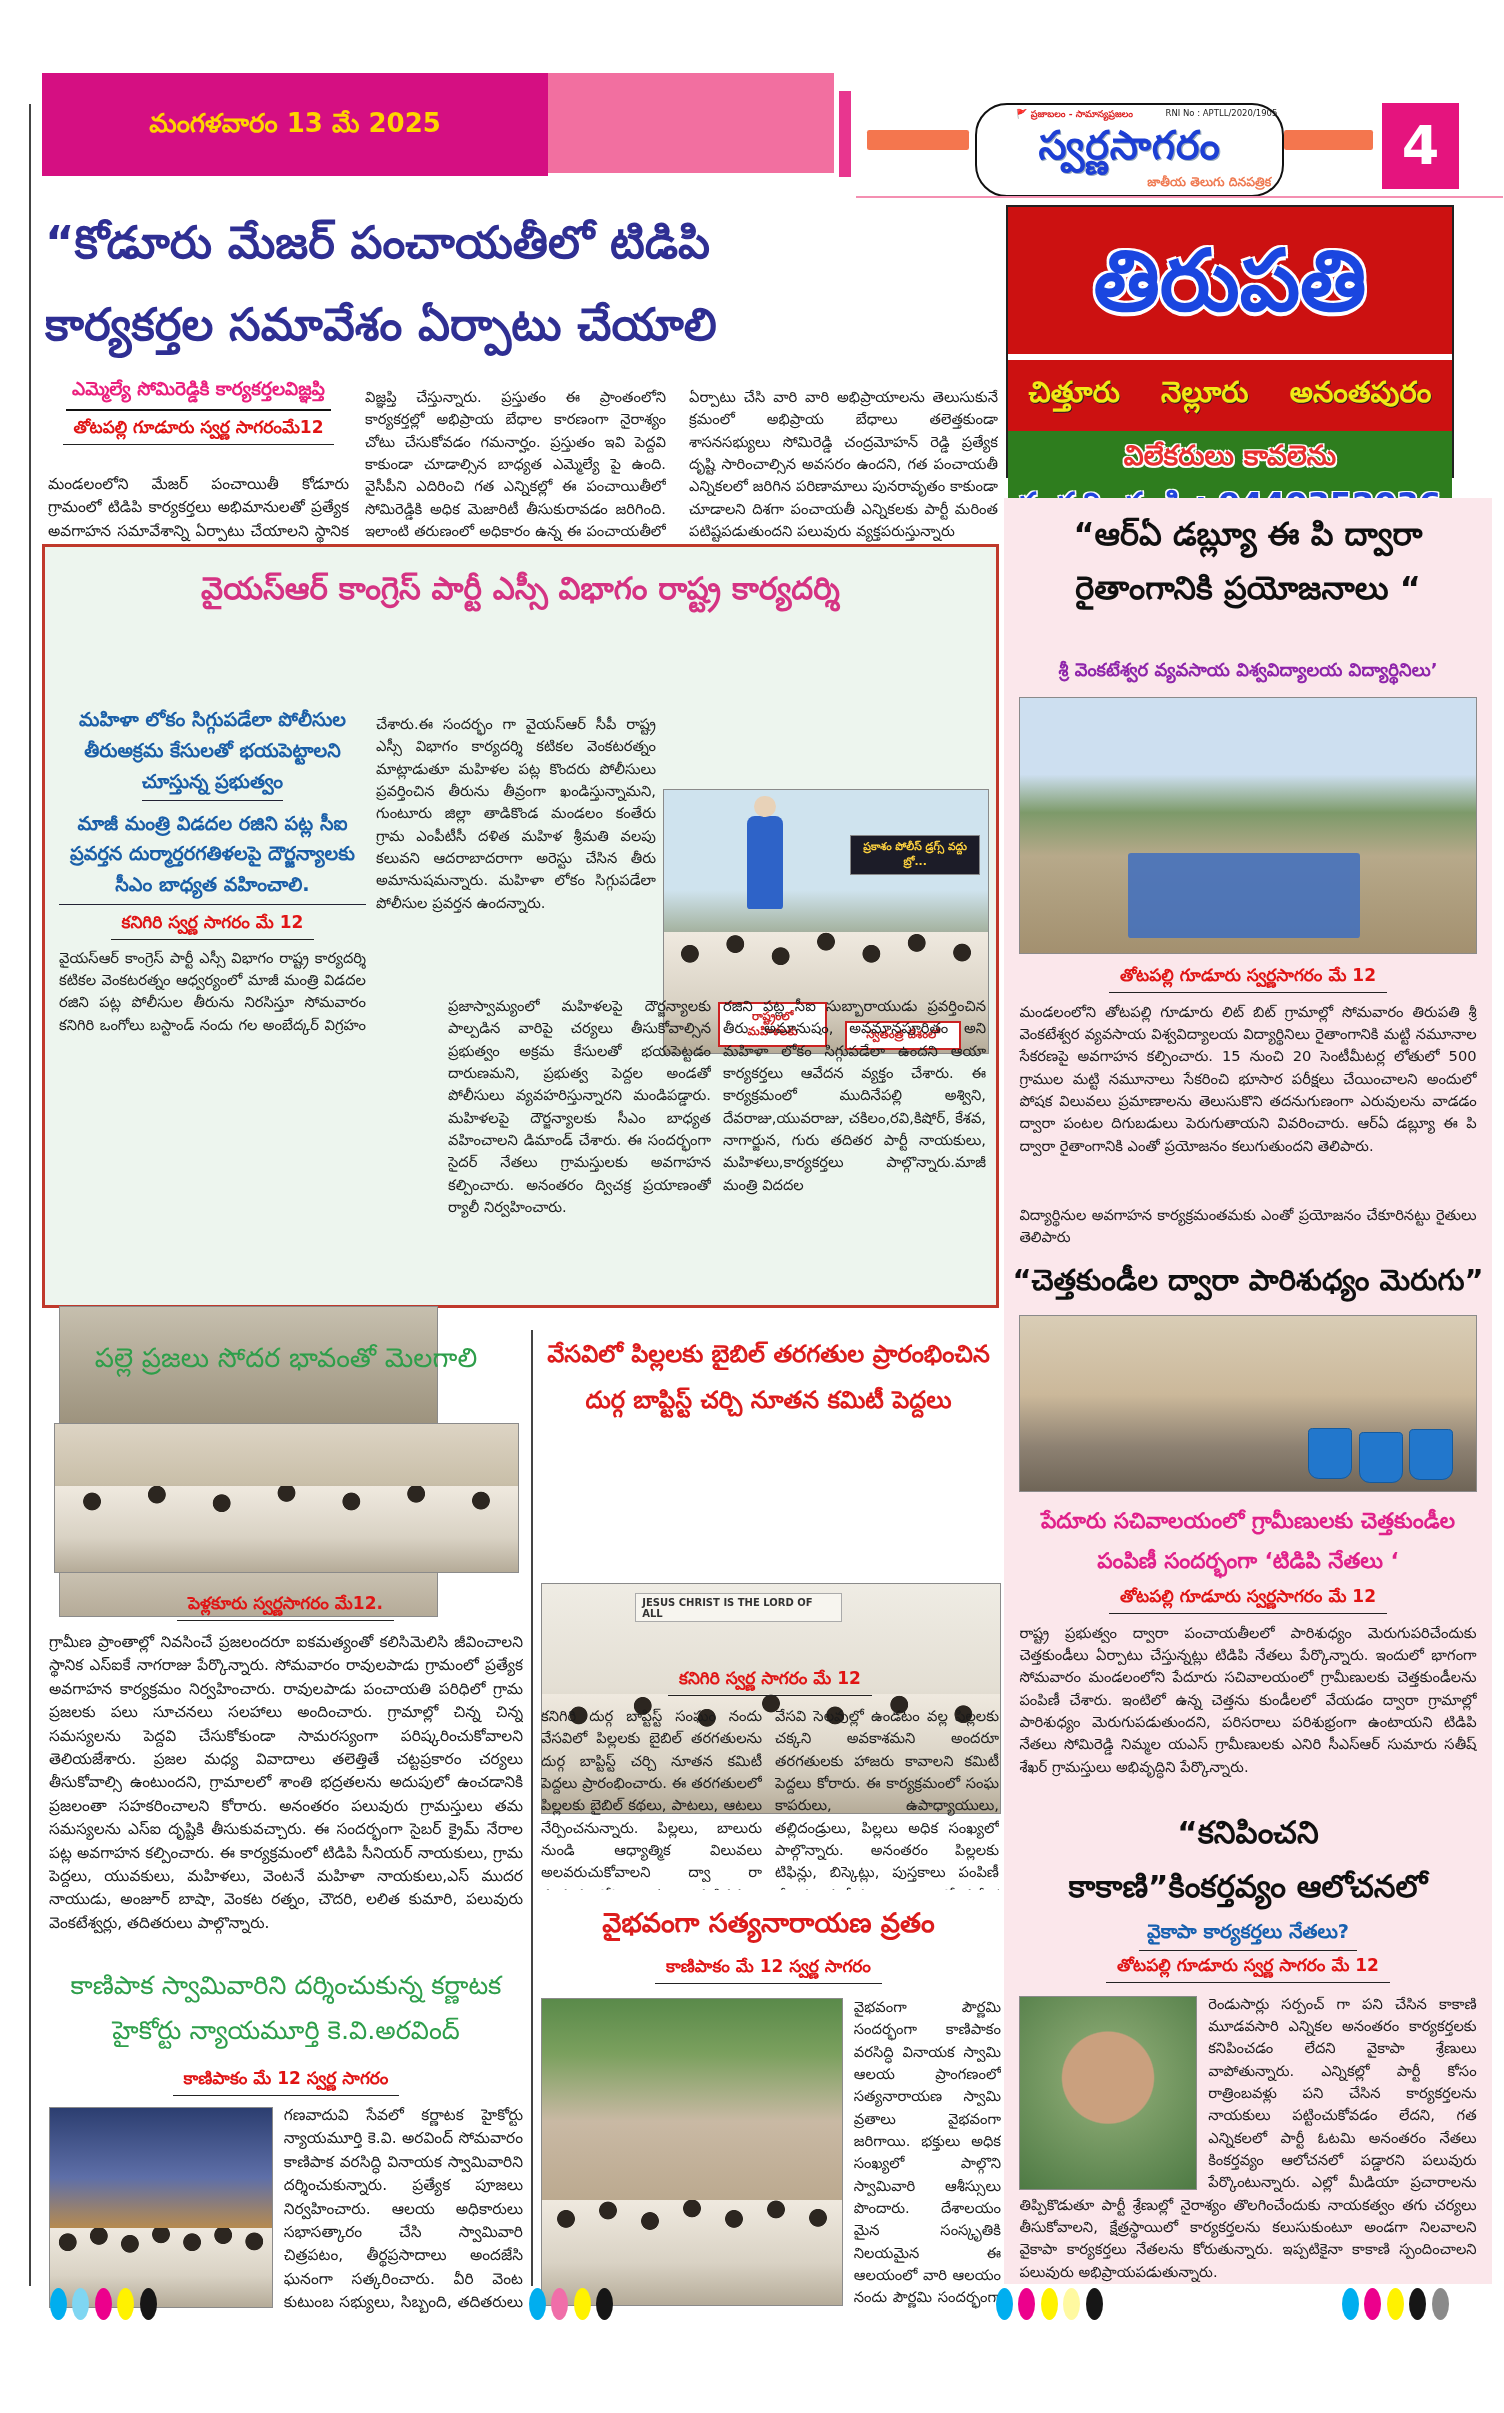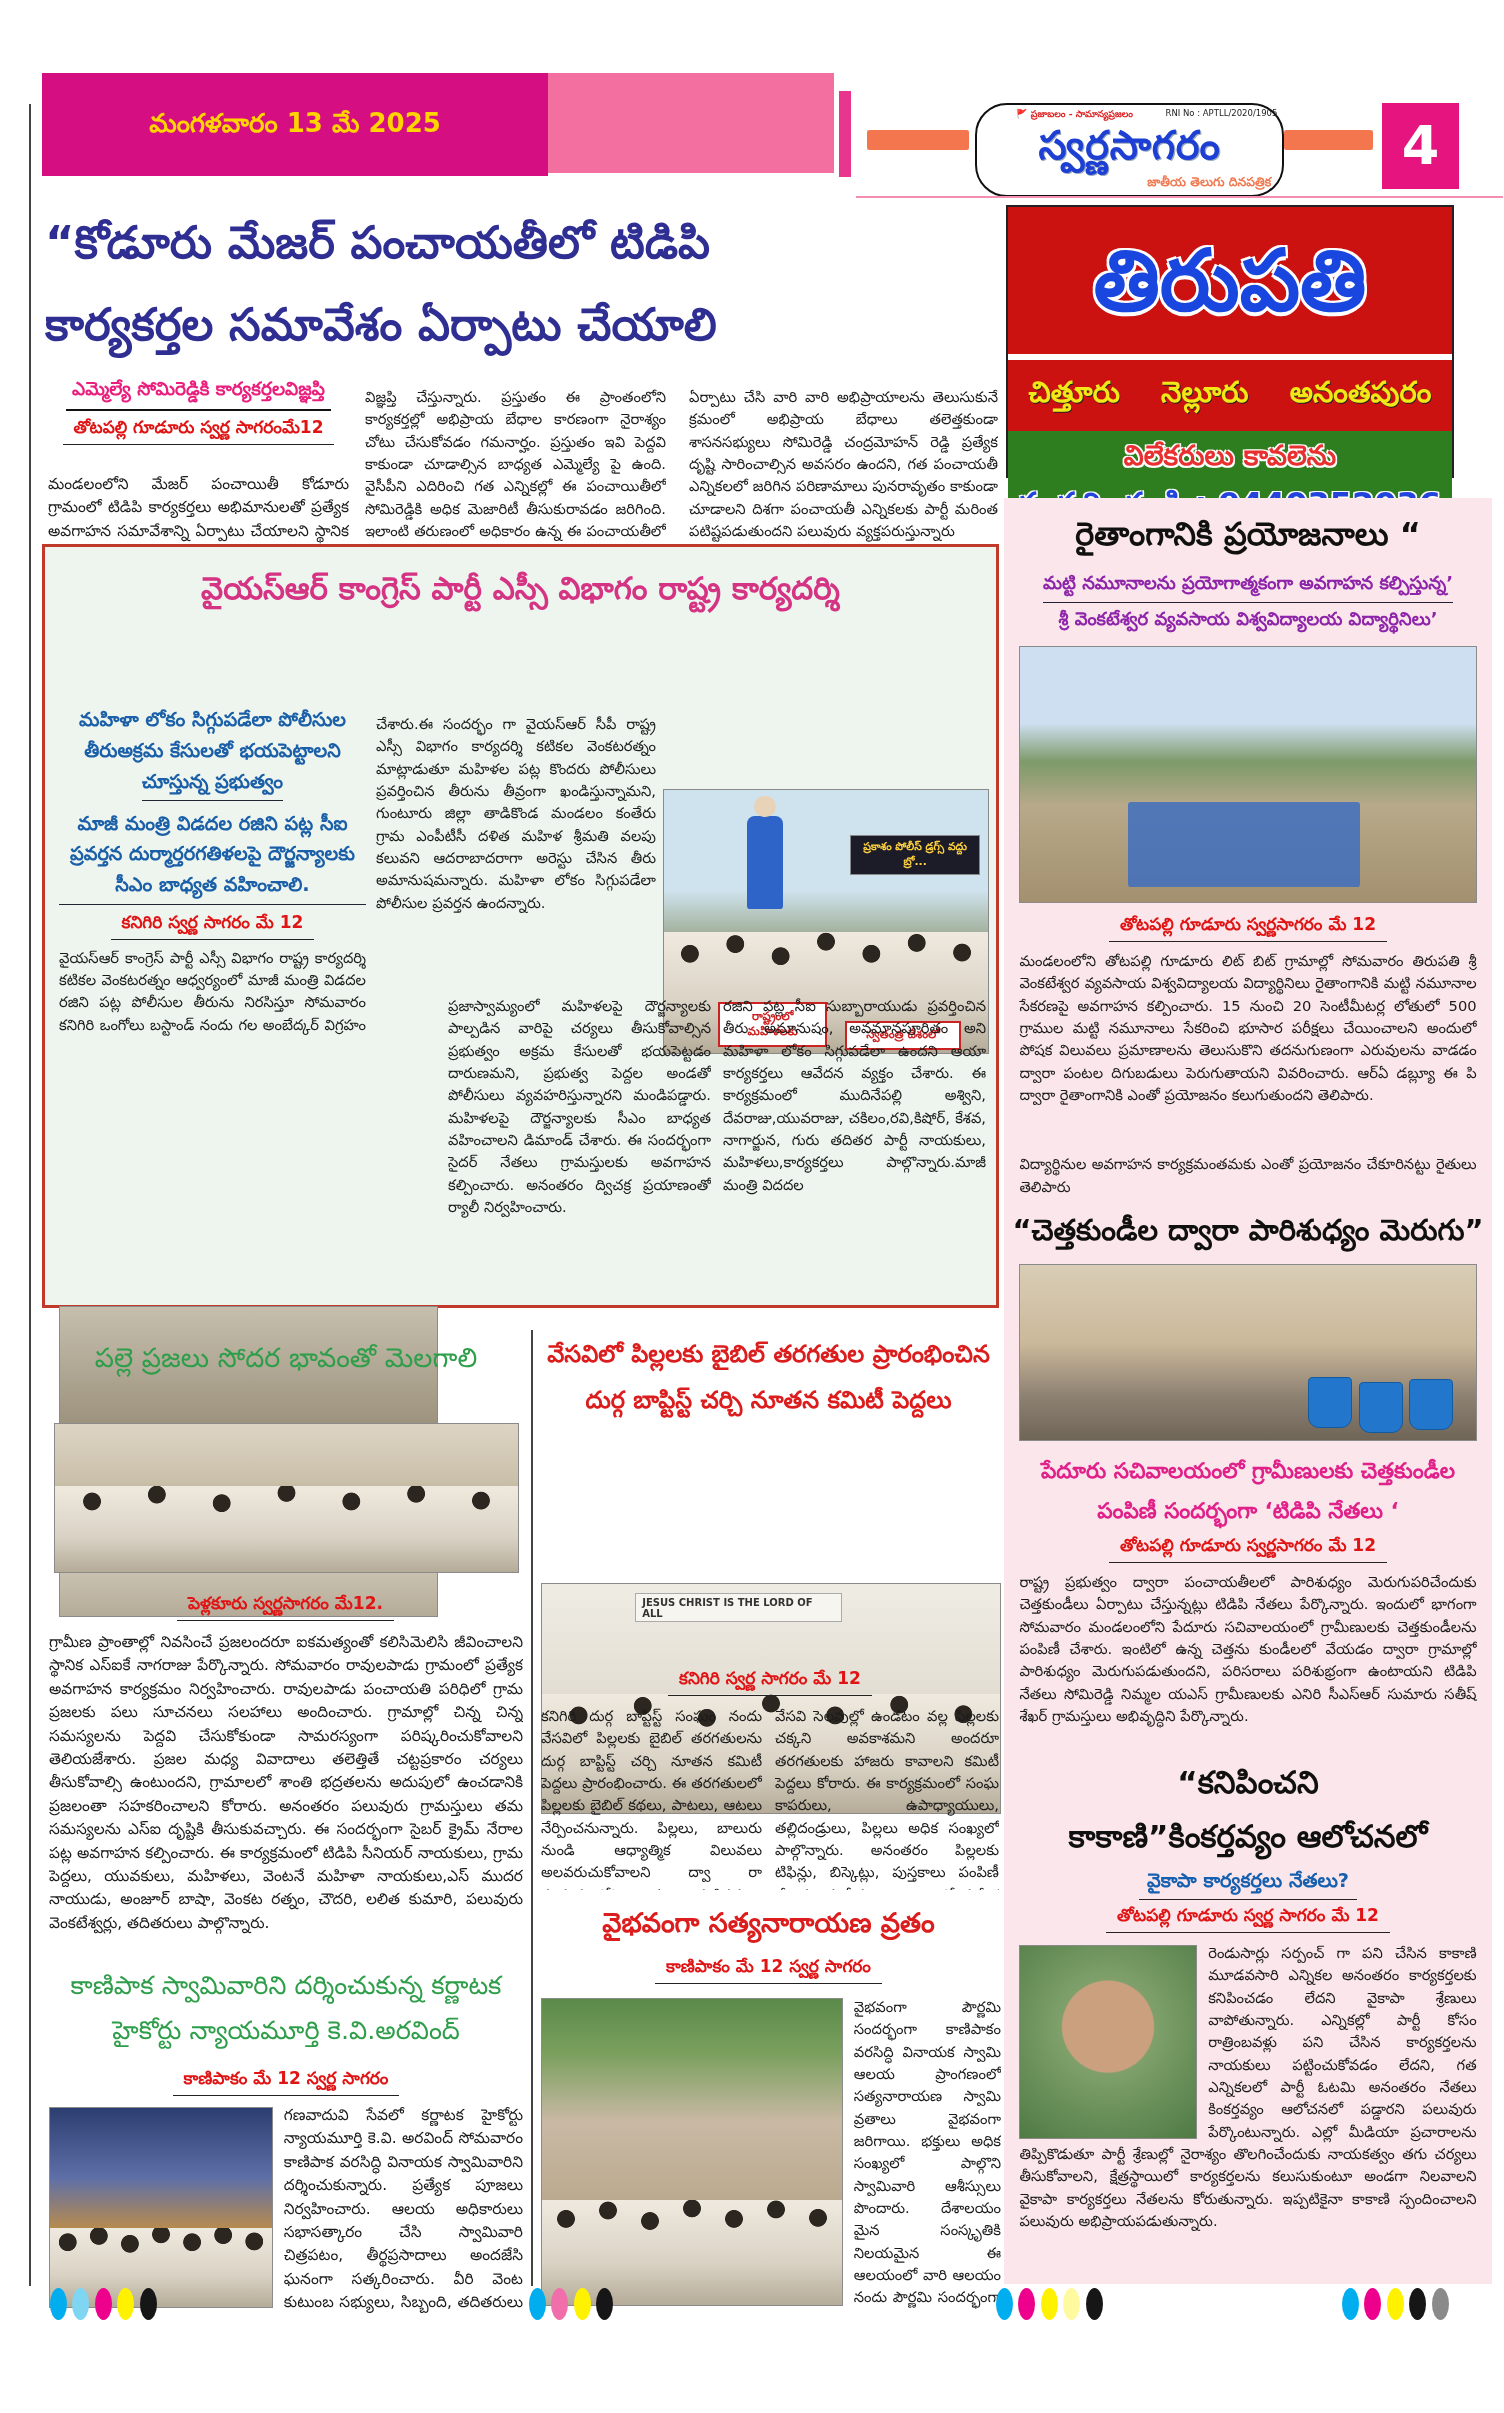--- a/index.html
+++ b/index.html
@@ -236,24 +236,25 @@
   <div class="abs clip" style="left:541px;top:1996px;width:460px;height:315px;">
     <div class="photo ph-vratam" style="float:left;width:300px;height:306px;margin:1.5px 10.8px 1.5px 0;">
       <div class="crowd" style="height:34%;"></div>
     </div>
     <div class="body jus" style="font-size:14.7px;">వైభవంగా పౌర్ణమి సందర్భంగా కాణిపాకం వరసిద్ధి వినాయక స్వామి ఆలయ ప్రాంగణంలో సత్యనారాయణ స్వామి వ్రతాలు వైభవంగా జరిగాయి. భక్తులు అధిక సంఖ్యలో పాల్గొని స్వామివారి ఆశీస్సులు పొందారు. దేశాలయం మైన సంస్కృతికి నిలయమైన ఈ ఆలయంలో వారి ఆలయం నందు పౌర్ణమి సందర్భంగా వైభవంగా సత్యనారాయణ వ్రతం నిర్వహించారు. పలువురు భక్తులు తరలివచ్చారు.</div>
   </div>
 
   <div class="abs right-panel" style="left:1004px;top:498px;width:488px;height:1786px;">
 
     <div class="hl-black ctr" style="padding-top:9.3px;">
+      <div>“ఆర్ఏ డబ్ల్యూ ఈ పి ద్వారా</div>
       <div>రైతాంగానికి ప్రయోజనాలు “</div>
     </div>
     <div class="sub-purple ctr" style="margin-top:6.2px;">
-      <span class="u-part">మట్టి నమూనాలను ప్రయోగాత్మకంగా అవగాహన కల్పిస్తున్న’</span><br>
+      <br>
       <span>శ్రీ వెంకటేశ్వర వ్యవసాయ విశ్వవిద్యాలయ విద్యార్థినిలు’</span>
     </div>
     <div class="photo ph-field" style="margin:10.8px 15.4px 0;height:255px;">
       <div class="tarp" style="left:108px;bottom:15.4px;width:232px;height:85px;"></div>
       <div class="crowd" style="height:44%;background:none;"></div>
     </div>
     <div class="ctr" style="margin-top:10.8px;">
       <span class="dl">తోటపల్లి గూడూరు స్వర్ణసాగరం మే 12</span>
     </div>
     <div class="body jus clip" style="margin:7.7px 15.4px 0;height:202px;font-size:14.7px;">మండలంలోని తోటపల్లి గూడూరు లిట్ బిట్ గ్రామాల్లో సోమవారం తిరుపతి శ్రీ వెంకటేశ్వర వ్యవసాయ విశ్వవిద్యాలయ విద్యార్థినిలు రైతాంగానికి మట్టి నమూనాల సేకరణపై అవగాహన కల్పించారు. 15 నుంచి 20 సెంటీమీటర్ల లోతులో 500 గ్రాముల మట్టి నమూనాలు సేకరించి భూసార పరీక్షలు చేయించాలని అందులో పోషక విలువలు ప్రమాణాలను తెలుసుకొని తదనుగుణంగా ఎరువులను వాడడం ద్వారా పంటల దిగుబడులు పెరుగుతాయని వివరించారు. ఆర్ఏ డబ్ల్యూ ఈ పి ద్వారా రైతాంగానికి ఎంతో ప్రయోజనం కలుగుతుందని తెలిపారు.</div>

